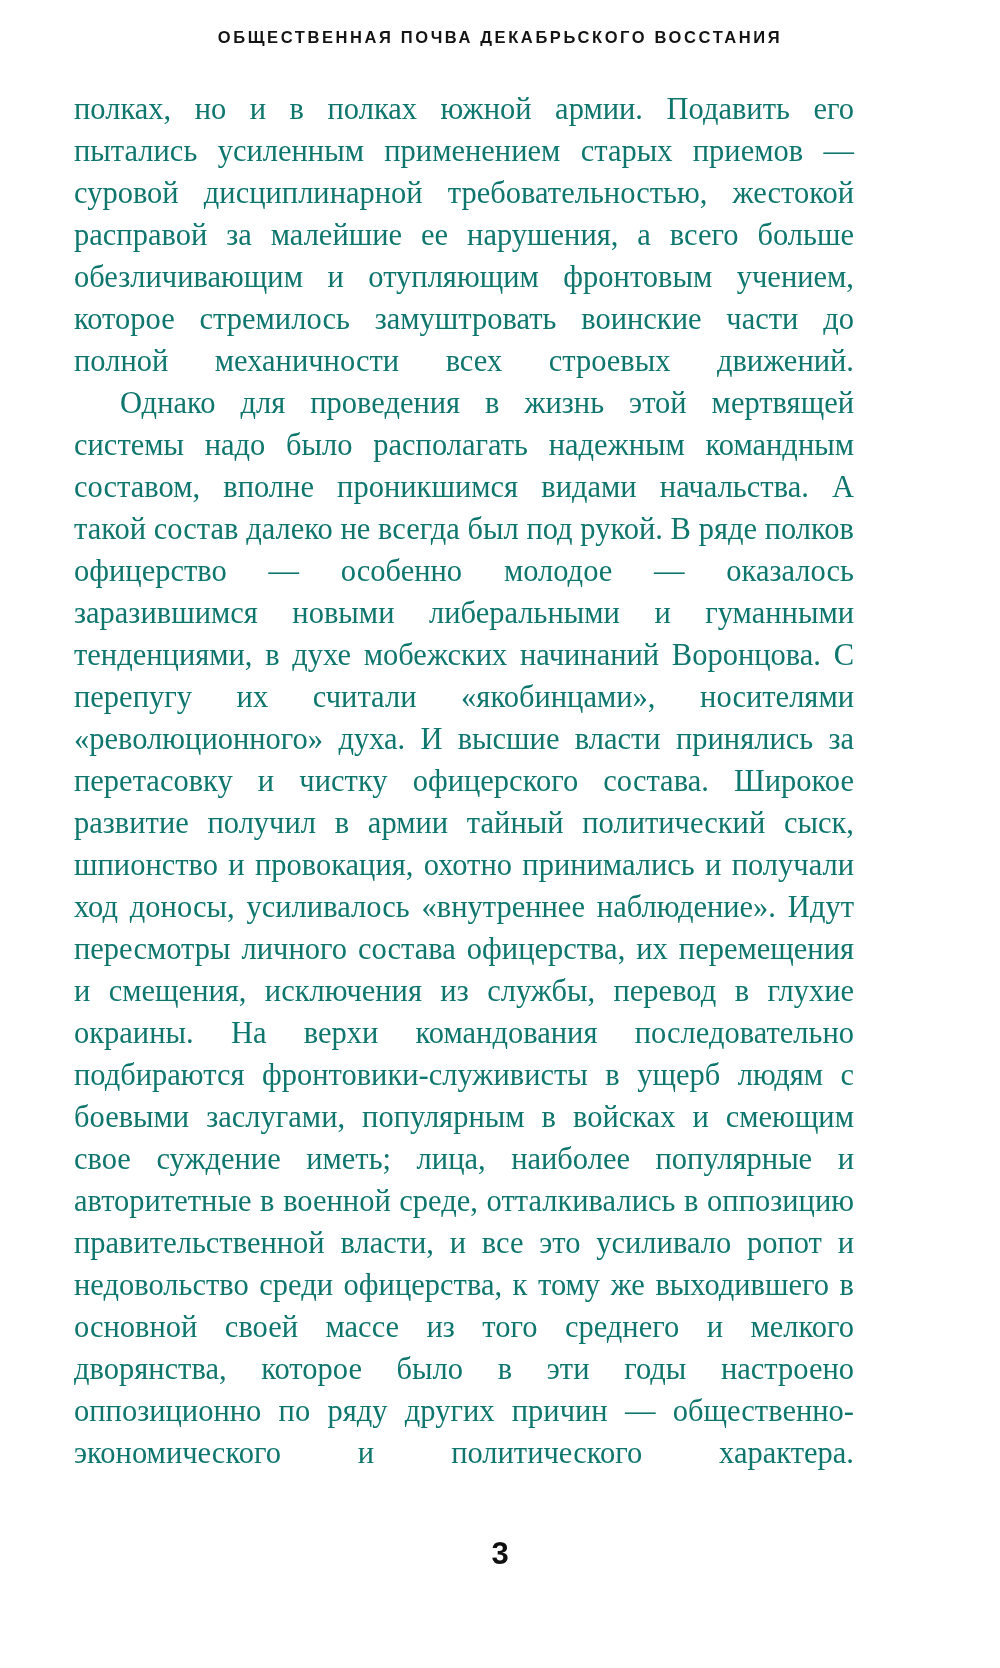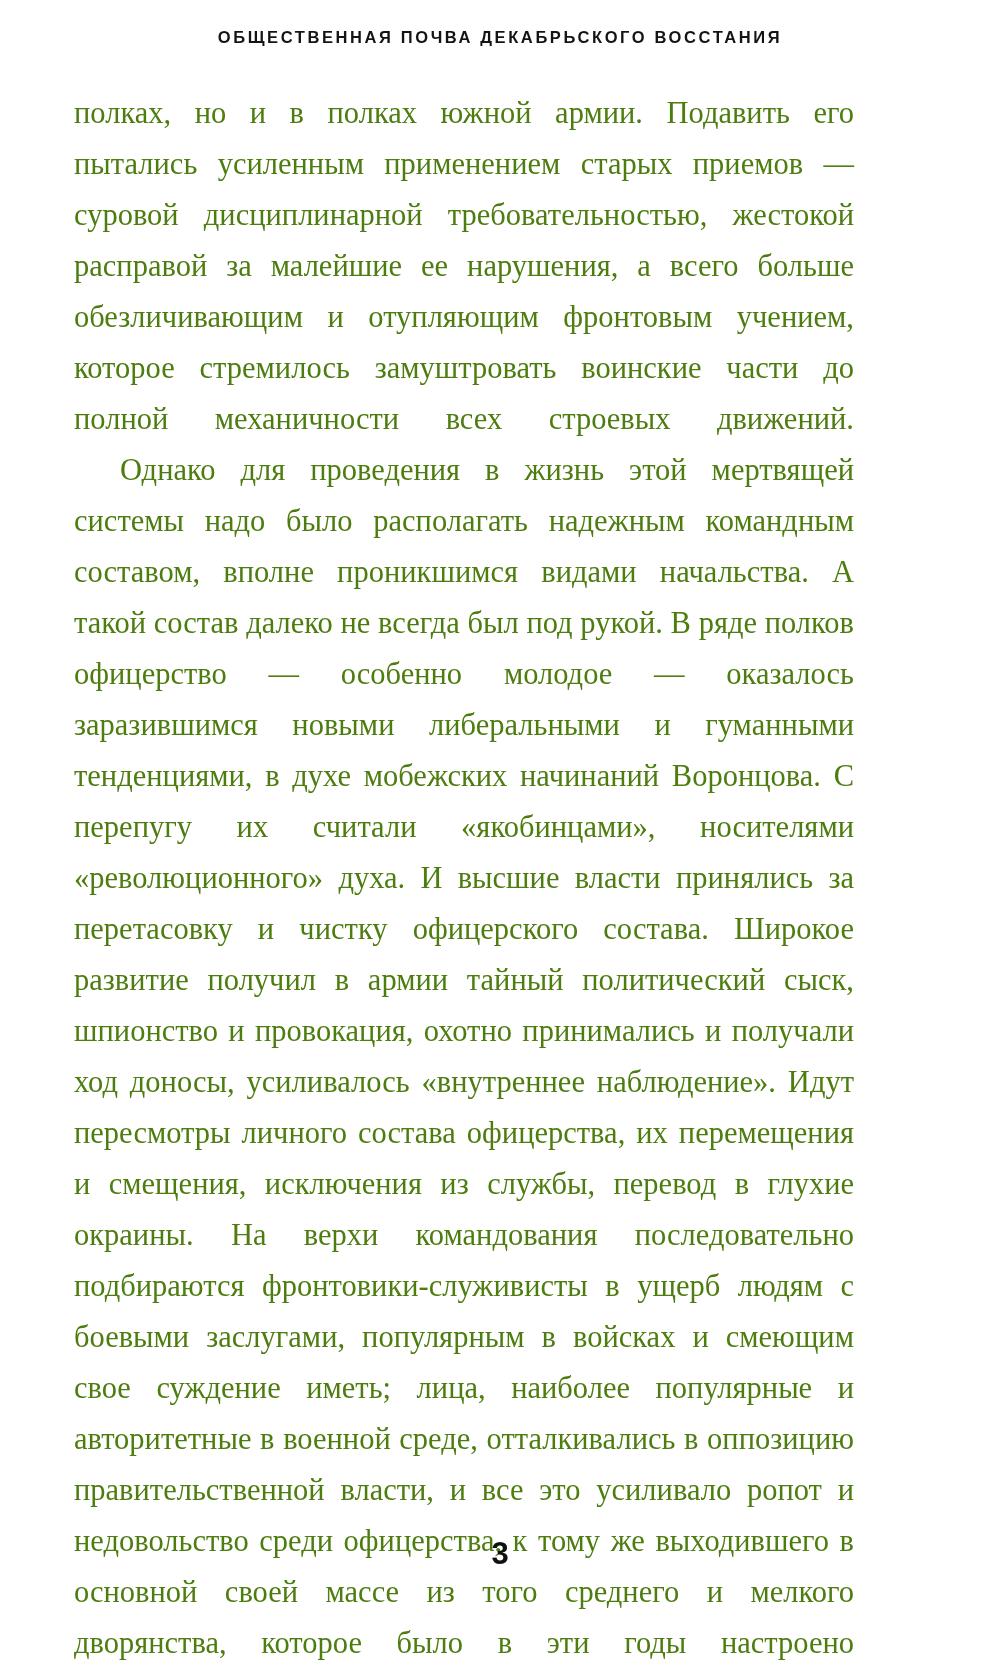--- a/index.html
+++ b/index.html
@@ -36,25 +36,25 @@
   }
   .text-column {
     position: absolute;
     top: 88px;
     left: 74px;
     width: 780px;
   }
   .para {
     margin: 0;
     font-size: 30.5px;
-    line-height: 51px;
+    line-height: 42px;
     text-align: justify;
     text-justify: inter-word;
     hyphens: manual;
-    color: #4d7c0f;
+    color: #0f766e;
   }
   .para.indent {
     text-indent: 46px;
   }
   .para.last-justify {
     text-align-last: justify;
   }
   .folio {
     position: absolute;
     bottom: 96px;

